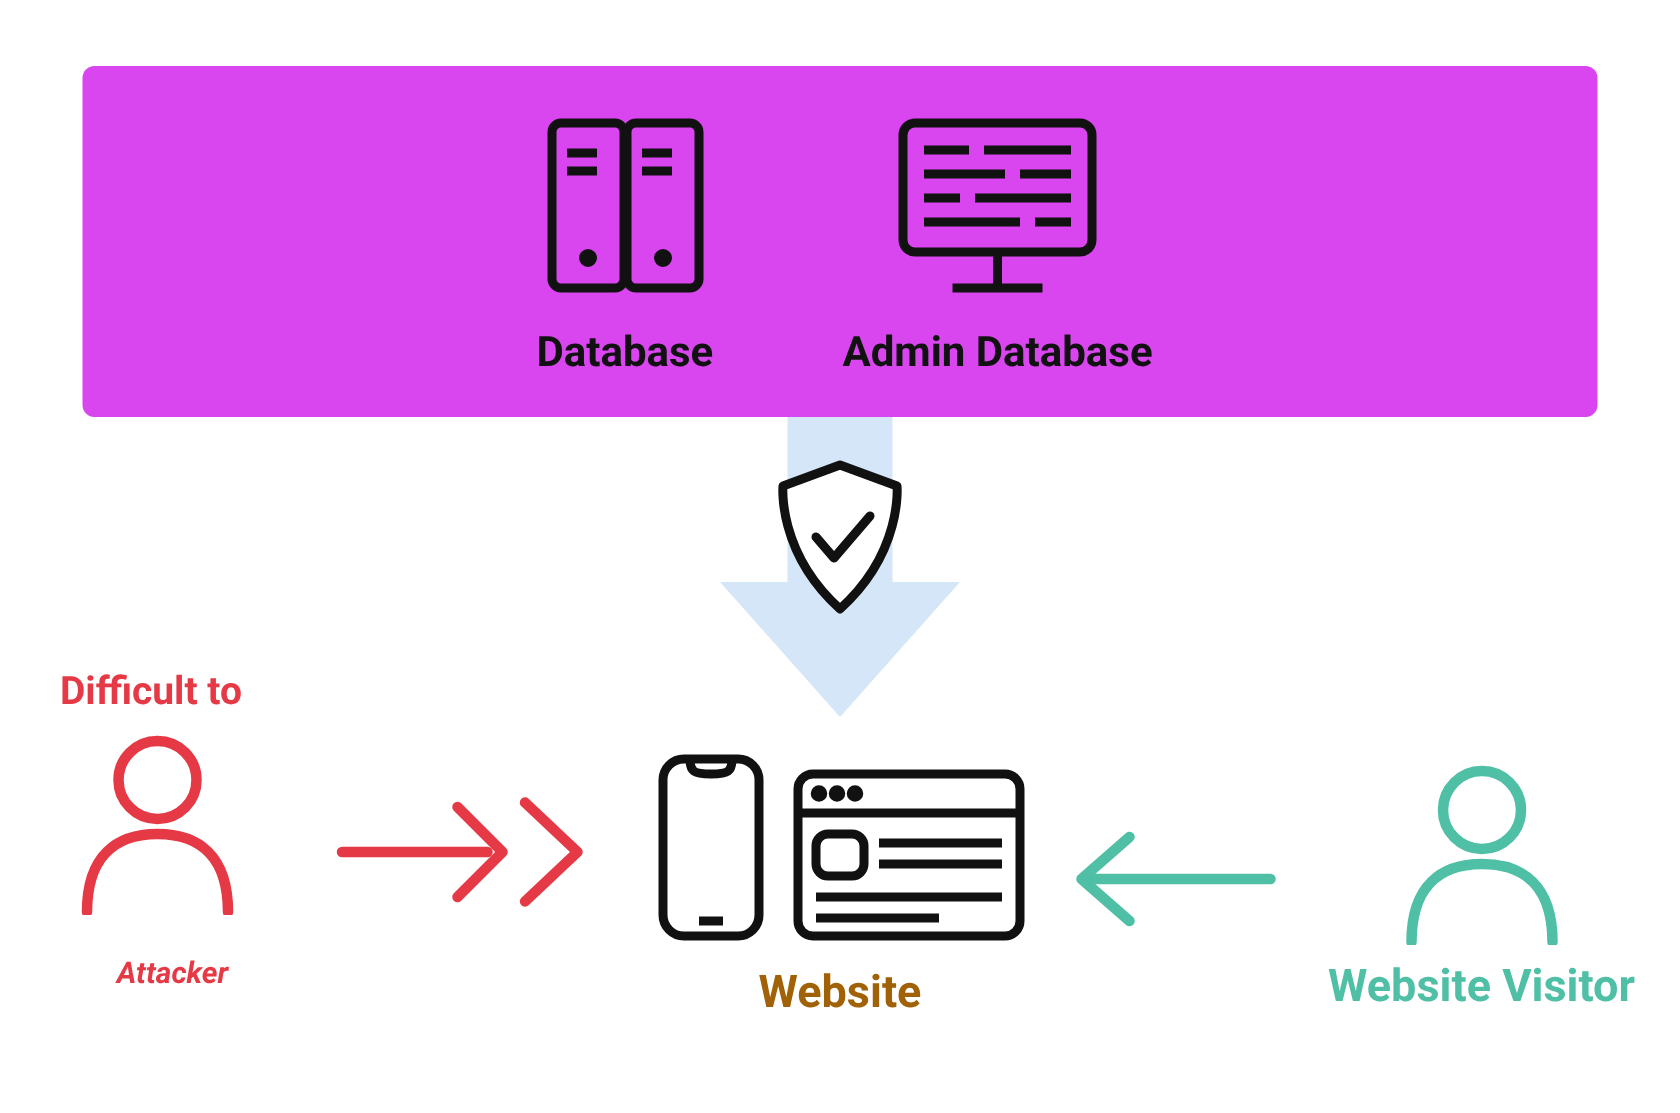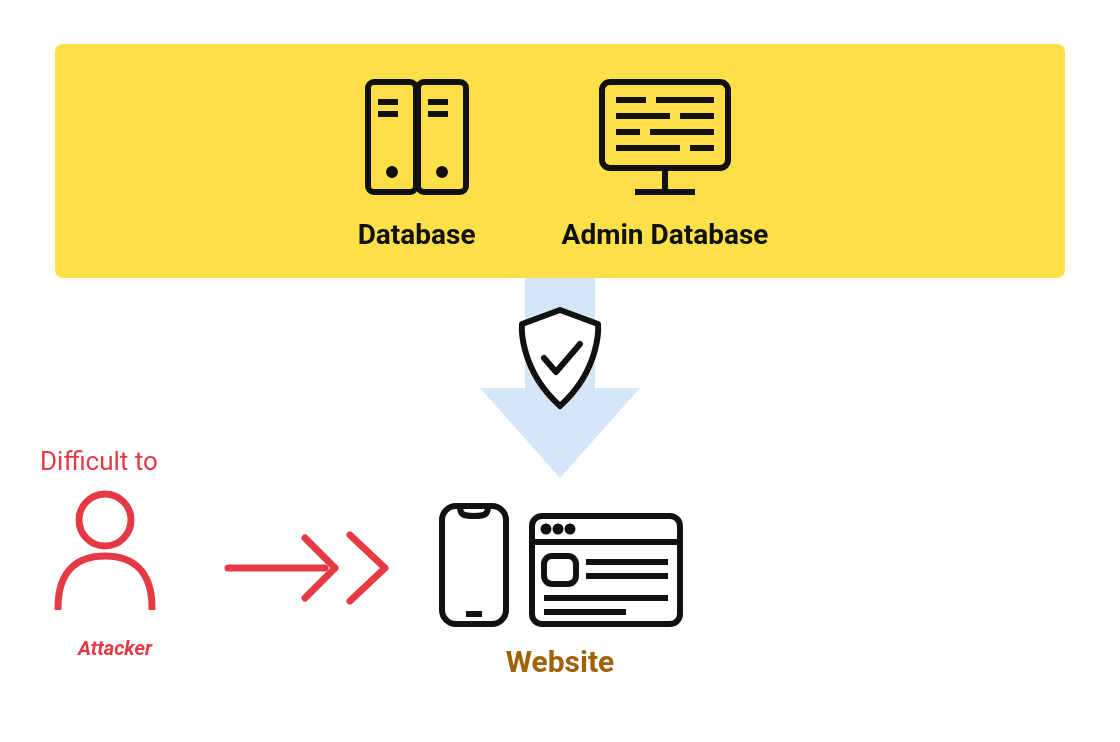--- a/index.html
+++ b/index.html
@@ -18,21 +18,21 @@
     inset: 0;
   }
 
   
   .backend-box {
     position: absolute;
     left: 55px;
     top: 44px;
     width: 1010px;
     height: 234px;
-    background: #fde047;
+    background: #d946ef;
     border-radius: 8px;
     display: flex;
     align-items: center;
     justify-content: center;
     gap: 80px;
   }
 
   .backend-item {
     display: flex;
     flex-direction: column;
@@ -67,21 +67,21 @@
   .attacker-group {
     position: absolute;
     left: 40px;
     top: 0;
     width: 380px;
     text-align: left;
   }
   .attacker-note {
     color: #e63946;
     font-size: 26px;
-    font-weight: 400;
+    font-weight: 700;
     line-height: 1.25;
     margin-bottom: 6px;
   }
   .attacker-figure {
     display: flex;
     align-items: center;
     gap: 30px;
     margin-top: -4px;
   }
   .attacker-label {
@@ -251,15 +251,36 @@
               <line x1="60" y1="66" x2="142" y2="66"></line>
               <line x1="18" y1="88" x2="142" y2="88"></line>
               <line x1="18" y1="102" x2="100" y2="102"></line>
             </g>
           </svg>
         </span>
       </div>
       <div class="website-label">Website</div>
     </div>
 
+    <div class="visitor-group">
+      <span>
+        <svg width="150" height="80" viewBox="0 0 150 80">
+          <g stroke="#4fbfa5" stroke-width="7" fill="none" stroke-linecap="round" stroke-linejoin="round">
+            <line x1="142" y1="40" x2="22" y2="40"></line>
+            <polyline points="48,12 16,40 48,68"></polyline>
+          </g>
+        </svg>
+      </span>
+      <div class="visitor-col">
+        <span>
+          <svg width="130" height="130" viewBox="0 0 130 130">
+            <g stroke="#4fbfa5" stroke-width="7" fill="none" stroke-linecap="round">
+              <circle cx="65" cy="40" r="26"></circle>
+              <path d="M18 128 C18 90 38 76 65 76 C92 76 112 90 112 128"></path>
+            </g>
+          </svg>
+        </span>
+        <div class="visitor-label">Website Visitor</div>
+      </div>
+    </div>
 
   </div>
 </div>
 
 </body></html>

